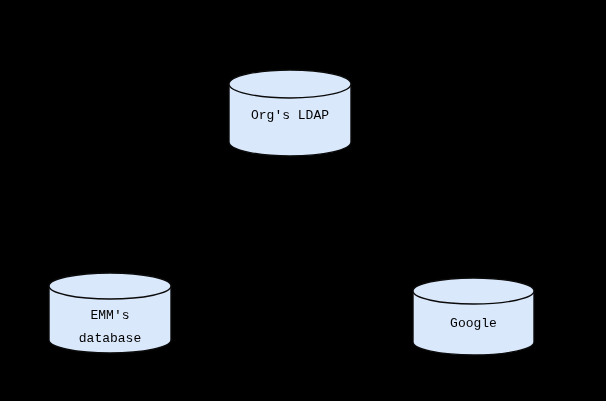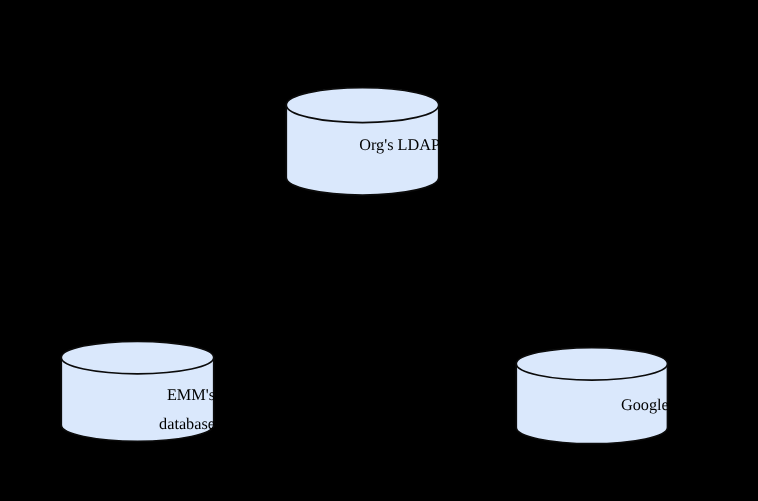--- a/index.html
+++ b/index.html
@@ -24,23 +24,23 @@
   .cylinder svg {
     position: absolute;
     left: 0;
     top: 0;
     display: block;
   }
   .cyl-label {
     position: absolute;
     left: 0;
     right: 0;
-    text-align: right;
+    text-align: center;
     color: #000000;
-    font-family: Liberation Serif, serif;
+    font-family: Liberation Mono, monospace;
     font-size: 13px;
     line-height: 18px;
     white-space: pre;
     pointer-events: none;
   }
 </style>
 </head>
 <body>
 
 <div id="canvas">

